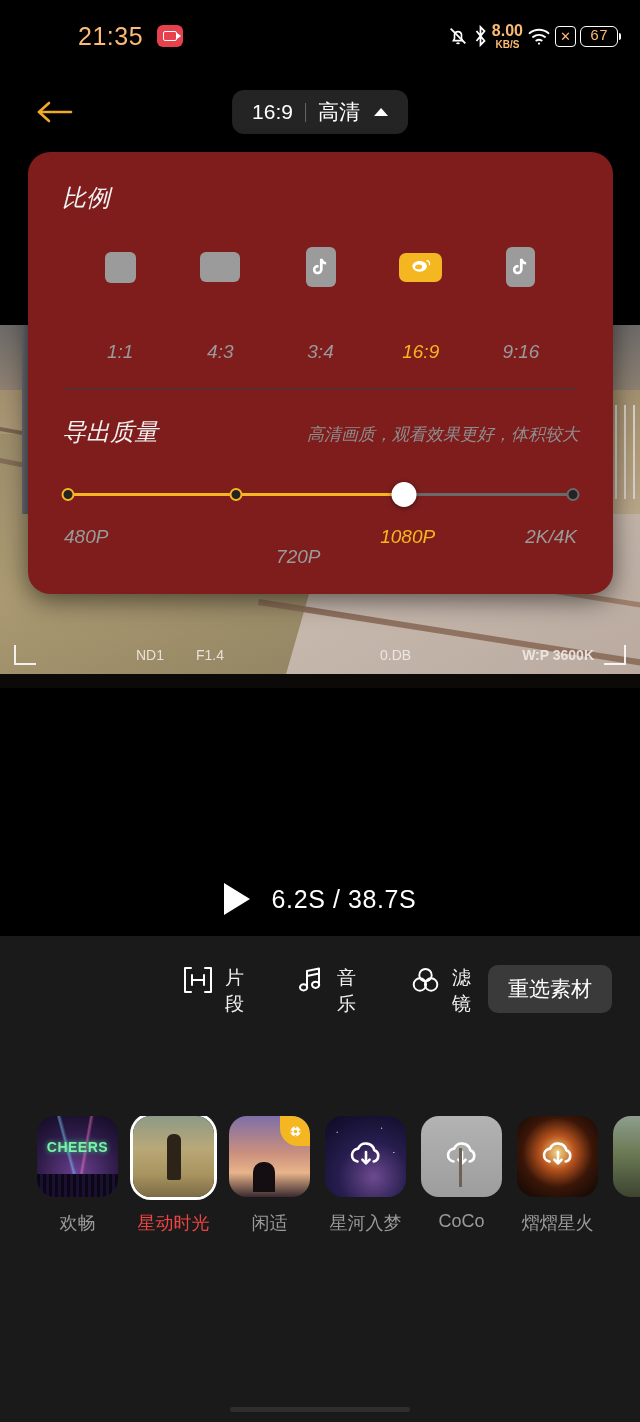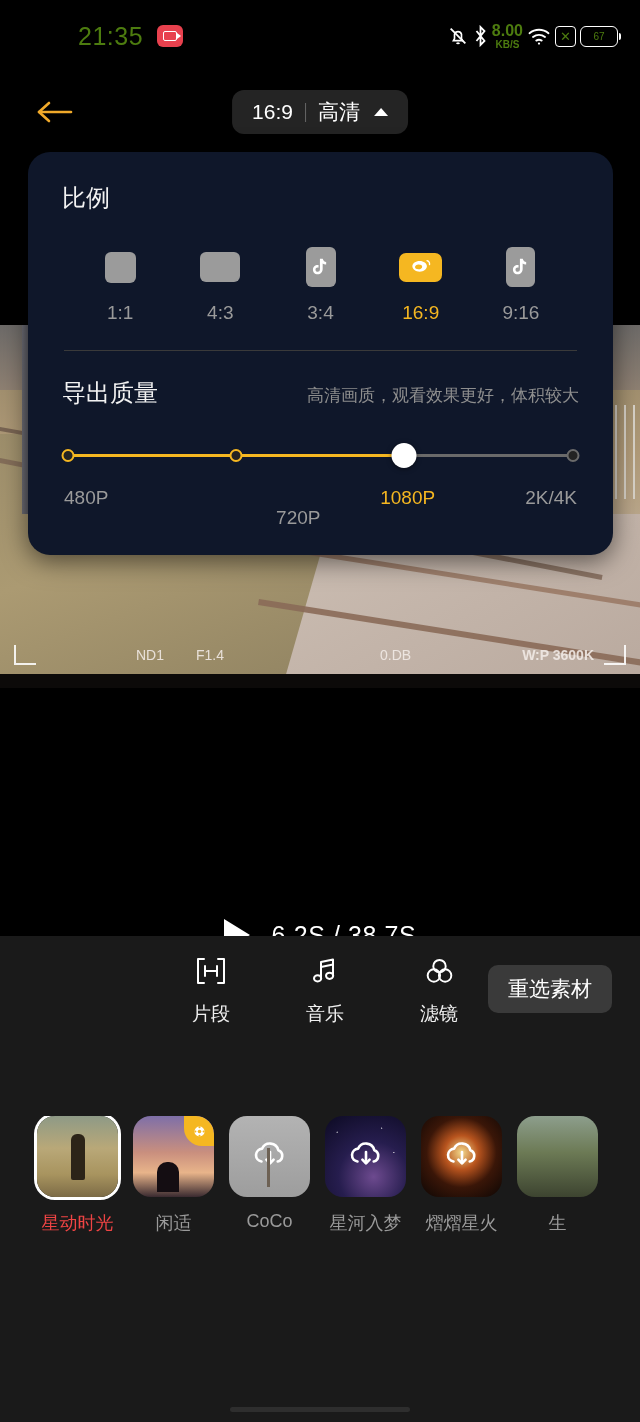--- a/index.html
+++ b/index.html
@@ -8,21 +8,21 @@
     background: #000;
     font-family: "Liberation Sans", "DejaVu Sans", sans-serif;
     overflow: hidden;
   }
   .screen { position: relative; width: 640px; height: 1422px; background: #000; }
 
   
   .statusbar {
     position: absolute; top: 0; left: 0; width: 640px; height: 72px;
     display: flex; align-items: center; justify-content: space-between;
-    padding: 0 22px 0 78px; color: #4d7c0f;
+    padding: 0 22px 0 78px; color: #fdba74;
   }
   .sb-left { display: flex; align-items: center; gap: 14px; }
   .sb-time { font-size: 25px; font-weight: 500; letter-spacing: 0.5px; }
   .rec-badge {
     width: 26px; height: 22px; background: #e8414e; border-radius: 6px;
     display: flex; align-items: center; justify-content: center;
   }
   .rec-cam { width: 14px; height: 10px; border: 1.6px solid #fff; border-radius: 2px; position: relative; }
   .rec-cam::after {
     content: ""; position: absolute; right: -5px; top: 1px;
@@ -34,21 +34,21 @@
   .netspeed .n1 { font-size: 16px; font-weight: 600; }
   .netspeed .n2 { font-size: 10px; font-weight: 600; margin-top: 1px; }
   .x-box {
     width: 21px; height: 21px; border: 1.8px solid #fff; border-radius: 4px;
     display: flex; align-items: center; justify-content: center;
     font-size: 13px; line-height: 1; font-weight: 500;
   }
   .batt {
     width: 38px; height: 21px; border: 1.8px solid #fff; border-radius: 6px;
     display: flex; align-items: center; justify-content: center;
-    font-size: 10px; font-weight: 500; position: relative;
+    font-size: 15px; font-weight: 500; position: relative; font-family: Liberation Mono, monospace;
   }
   .batt::after {
     content: ""; position: absolute; right: -4px; top: 6px; width: 2.5px; height: 7px;
     background: #fff; border-radius: 0 2px 2px 0;
   }
 
   
   .topbar {
     position: absolute; top: 72px; left: 0; width: 640px; height: 80px;
     display: flex; align-items: center; padding: 0 24px;
@@ -138,30 +138,31 @@
   .hud-corner-l { left: 14px; border-left: 2.5px solid #fff; border-bottom: 2.5px solid #fff; }
   .hud-corner-r { right: 14px; border-right: 2.5px solid #fff; border-bottom: 2.5px solid #fff; }
   .hud-nd   { position: absolute; left: 136px; }
   .hud-f    { position: absolute; left: 196px; }
   .hud-db   { position: absolute; left: 380px; }
   .hud-wb   { position: absolute; right: 46px; font-weight: bold; }
 
   
   .panel {
     position: absolute; left: 28px; top: 152px; width: 585px;
-    background: #0f172a; border-radius: 22px;
+    background: #7f1d1d; border-radius: 22px;
     padding: 30px 34px 26px 34px;
     box-shadow: 0 6px 26px rgba(0,0,0,.55);
+    font-style: italic;
   }
   .panel-title { color: #f2f2f2; font-size: 24px; font-weight: 500; }
   .ratio-row {
     display: flex; align-items: flex-start; margin-top: 30px; padding: 0 8px;
   }
   .ratio-item {
-    flex: 1; display: flex; flex-direction: column; align-items: center; cursor: pointer;
+    flex: 1; display: flex; flex-direction: column; align-items: center; cursor: pointer; gap: 39px;
   }
   .ratio-box { display: flex; align-items: center; justify-content: center; }
   .box-1-1  { width: 31px; height: 31px; background: #9b9b9b; border-radius: 6px; }
   .box-4-3  { width: 40px; height: 30px; background: #9b9b9b; border-radius: 6px; }
   .box-3-4  { width: 30px; height: 40px; background: #9b9b9b; border-radius: 6px; }
   .box-16-9 { width: 43px; height: 29px; background: #f5b721; border-radius: 7px; }
   .box-9-16 { width: 29px; height: 40px; background: #9b9b9b; border-radius: 6px; }
   .ratio-holder { height: 46px; display: flex; align-items: center; justify-content: center; }
   .ratio-label { margin-top: 12px; font-size: 19px; color: #9a9a9a; }
   .ratio-item.selected .ratio-label { color: #f5b721; }
@@ -201,41 +202,41 @@
   }
   .q-label { font-size: 19px; color: #9a9a9a; }
   .q-label.active { color: #f5b721; }
   .q0 { flex: 0 0 16%; text-align: left; }
   .q1 { flex: 0 0 34%; text-align: right; margin-top: 20px; }
   .q2 { flex: 0 0 34%; text-align: center; }
   .q3 { flex: 1; text-align: right; }
 
   
   .playback {
-    position: absolute; left: 0; top: 898px; width: 640px; height: 74px;
+    position: absolute; left: 0; top: 862px; width: 640px; height: 74px;
     display: flex; align-items: center; justify-content: center; gap: 22px;
   }
   .play-tri {
     width: 0; height: 0; cursor: pointer;
     border-left: 26px solid #fff;
     border-top: 16px solid transparent; border-bottom: 16px solid transparent;
   }
   .time-text { color: #fff; font-size: 25px; font-weight: 500; letter-spacing: .6px; }
 
   
   .bottom {
     position: absolute; left: 0; top: 936px; width: 640px; height: 486px;
     background: #1a1a1a;
   }
   .tools {
     position: relative; height: 110px; display: flex; align-items: center;
     padding-left: 182px; gap: 56px;
   }
   .tool {
-    display: flex; flex-direction: column; align-items: center; gap: 11px;
+    display: flex; flex-direction: row; align-items: flex-start; gap: 11px;
     cursor: pointer; width: 58px;
   }
   .tool-label { color: #f0f0f0; font-size: 19px; }
   .reselect-btn {
     position: absolute; right: 28px; top: 29px;
     background: #3a3a3a; color: #fff; border: none; border-radius: 10px;
     height: 48px; padding: 0 20px; font-size: 21px;
     font-family: inherit; cursor: pointer;
   }
 
@@ -508,20 +509,27 @@
             <circle cx="21.8" cy="19.6" r="6.4"></circle>
           </svg>
         </span>
         <span class="tool-label">滤镜</span>
       </div>
       <button class="reselect-btn">重选素材</button>
     </div>
 
     <div class="templates">
 
+      <div class="tpl">
+        <div class="tpl-thumb art-cheers">
+          <span class="txt">CHEERS</span>
+          <span class="crowd"></span>
+        </div>
+        <div class="tpl-name">欢畅</div>
+      </div>
 
       <div class="tpl selected">
         <div class="tpl-thumb art-star"></div>
         <div class="tpl-name">星动时光</div>
       </div>
 
       <div class="tpl">
         <div class="tpl-thumb art-lantern">
           <span class="coin-badge">
             <svg width="15" height="15" viewBox="0 0 16 16" fill="none" stroke="#fff" stroke-width="1.6">
@@ -531,43 +539,43 @@
               <circle cx="8" cy="12.6" r="1.1" fill="#f5b721" stroke="none"></circle>
               <circle cx="3.6" cy="8" r="1.1" fill="#f5b721" stroke="none"></circle>
               <circle cx="12.4" cy="8" r="1.1" fill="#f5b721" stroke="none"></circle>
             </svg>
           </span>
         </div>
         <div class="tpl-name">闲适</div>
       </div>
 
       <div class="tpl">
+        <div class="tpl-thumb art-galaxy">
+          <span class="cloud-dl">
+            <svg width="40" height="32" viewBox="0 0 40 32" fill="none" stroke="#fff" stroke-width="2.6" stroke-linecap="round" stroke-linejoin="round">
+              <path d="M11.5 22.5a6.5 6.5 0 0 1 .6-12.9 8.6 8.6 0 0 1 16.2 1.6 5.9 5.9 0 0 1-.6 11.3"></path>
+              <path d="M20 13v11"></path>
+              <path d="M16.4 20.6L20 24.4l3.6-3.8"></path>
+            </svg>
+          </span>
+        </div>
+        <div class="tpl-name">星河入梦</div>
+      </div>
+
+      <div class="tpl">
         <div class="tpl-thumb art-coco">
           <span class="cloud-dl">
             <svg width="40" height="32" viewBox="0 0 40 32" fill="none" stroke="#fff" stroke-width="2.6" stroke-linecap="round" stroke-linejoin="round">
               <path d="M11.5 22.5a6.5 6.5 0 0 1 .6-12.9 8.6 8.6 0 0 1 16.2 1.6 5.9 5.9 0 0 1-.6 11.3"></path>
               <path d="M20 13v11"></path>
               <path d="M16.4 20.6L20 24.4l3.6-3.8"></path>
             </svg>
           </span>
         </div>
         <div class="tpl-name">CoCo</div>
-      </div>
-
-      <div class="tpl">
-        <div class="tpl-thumb art-galaxy">
-          <span class="cloud-dl">
-            <svg width="40" height="32" viewBox="0 0 40 32" fill="none" stroke="#fff" stroke-width="2.6" stroke-linecap="round" stroke-linejoin="round">
-              <path d="M11.5 22.5a6.5 6.5 0 0 1 .6-12.9 8.6 8.6 0 0 1 16.2 1.6 5.9 5.9 0 0 1-.6 11.3"></path>
-              <path d="M20 13v11"></path>
-              <path d="M16.4 20.6L20 24.4l3.6-3.8"></path>
-            </svg>
-          </span>
-        </div>
-        <div class="tpl-name">星河入梦</div>
       </div>
 
       <div class="tpl">
         <div class="tpl-thumb art-fire">
           <span class="cloud-dl">
             <svg width="40" height="32" viewBox="0 0 40 32" fill="none" stroke="#fff" stroke-width="2.6" stroke-linecap="round" stroke-linejoin="round">
               <path d="M11.5 22.5a6.5 6.5 0 0 1 .6-12.9 8.6 8.6 0 0 1 16.2 1.6 5.9 5.9 0 0 1-.6 11.3"></path>
               <path d="M20 13v11"></path>
               <path d="M16.4 20.6L20 24.4l3.6-3.8"></path>
             </svg>

